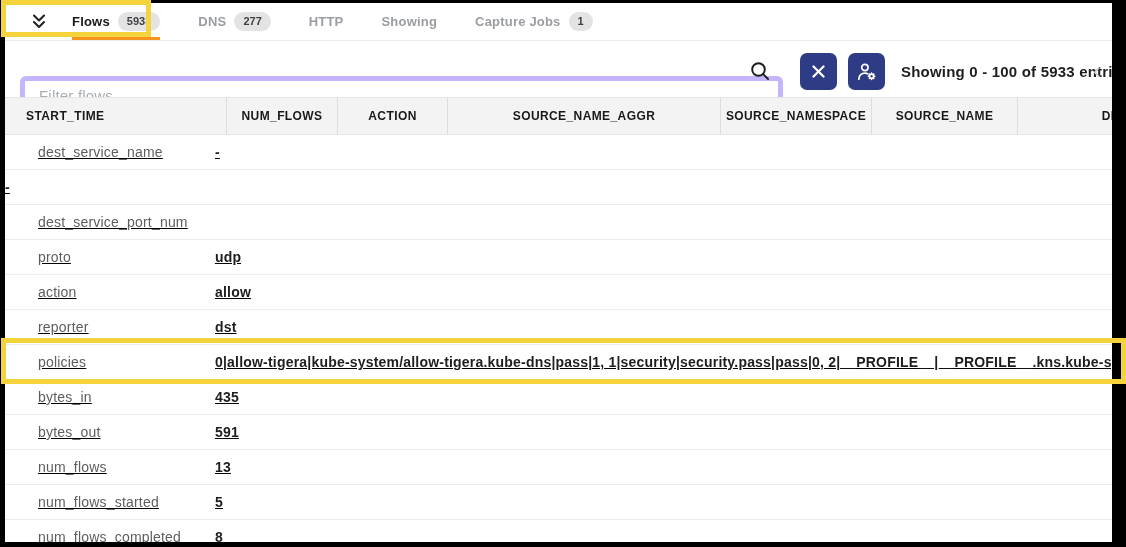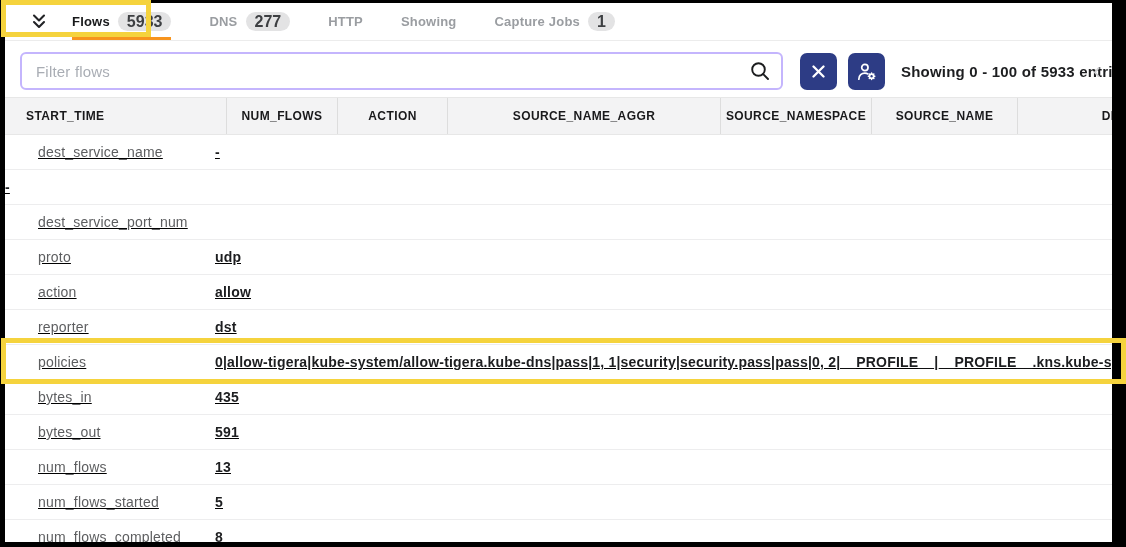--- a/index.html
+++ b/index.html
@@ -18,32 +18,32 @@
     position:absolute; left:0; top:0; width:100%; height:38px;
     display:flex; align-items:center; border-bottom:1px solid #ececec;
     padding-left:23px; background:#fff;
   }
   .collapse-btn { width:22px; height:22px; display:flex; align-items:center; justify-content:center; cursor:pointer; margin-right:22px; }
   .tabs { display:flex; align-items:center; gap:38px; height:100%; }
   .tab { position:relative; display:flex; align-items:center; gap:8px; height:100%; cursor:pointer; }
   .tab-label { font-size:13px; font-weight:700; color:#9a9da1; letter-spacing:.2px; }
   .tab.active .tab-label { color:#17181a; }
   .badge {
-    background:#e3e3e4; color:#3d3f42; font-size:16px; font-weight:600;
+    background:#e3e3e4; color:#3d3f42; font-size:11px; font-weight:600;
     border-radius:999px; padding:2px 9px; line-height:15px;
   }
   .tab-underline { position:absolute; left:0; right:0; bottom:0; height:3px; background:var(--orange); display:none; }
   .tab.active .tab-underline { display:block; }
   
   .toolbar { position:absolute; left:0; top:46px; width:100%; height:44px; }
   .filter-wrap { position:absolute; left:15px; top:3px; width:763px; height:38px; }
   .filter-input {
-    width:100%; height:100%; border:2px solid #c4b5fd; border-radius:6px;
+    width:100%; height:100%; border:5px solid #c4b5fd; border-radius:6px;
     padding:0 40px 0 14px; font-size:15px; color:#333; outline:none;
-    font-family:inherit; letter-spacing:.2px;
+    font-family:inherit; letter-spacing:.2px;margin-top:24px;
   }
   .filter-input::placeholder { color:#a9adb4; }
   .search-ico { position:absolute; right:12px; top:8px; width:22px; height:22px; }
   .sq-btn {
     position:absolute; top:4px; width:37px; height:37px; border:none; border-radius:7px;
     background:var(--navy); display:flex; align-items:center; justify-content:center; cursor:pointer;
   }
   .btn-clear { left:795px; }
   .btn-user { left:843px; }
   .showing {

